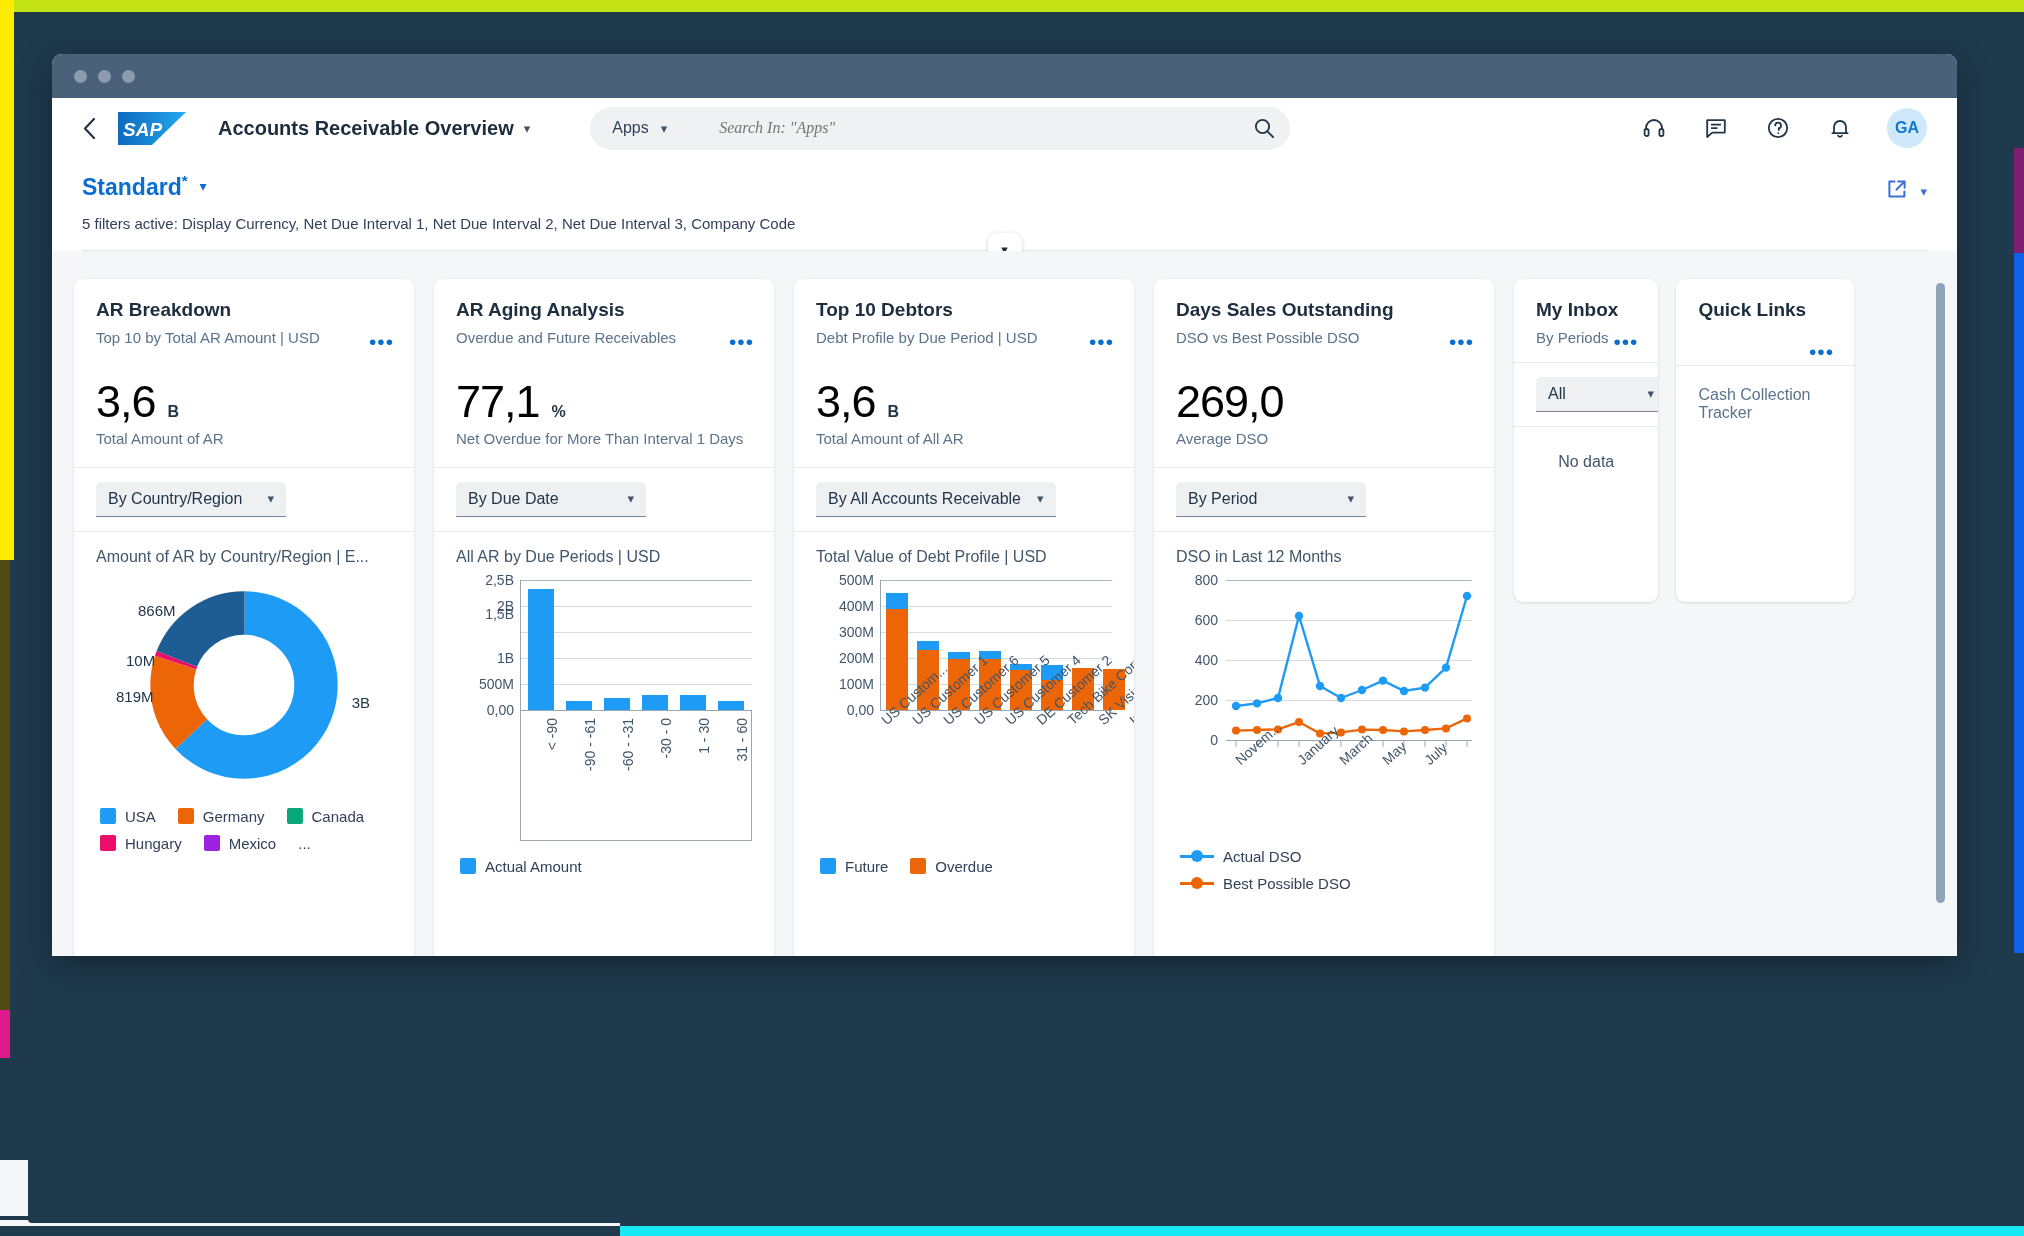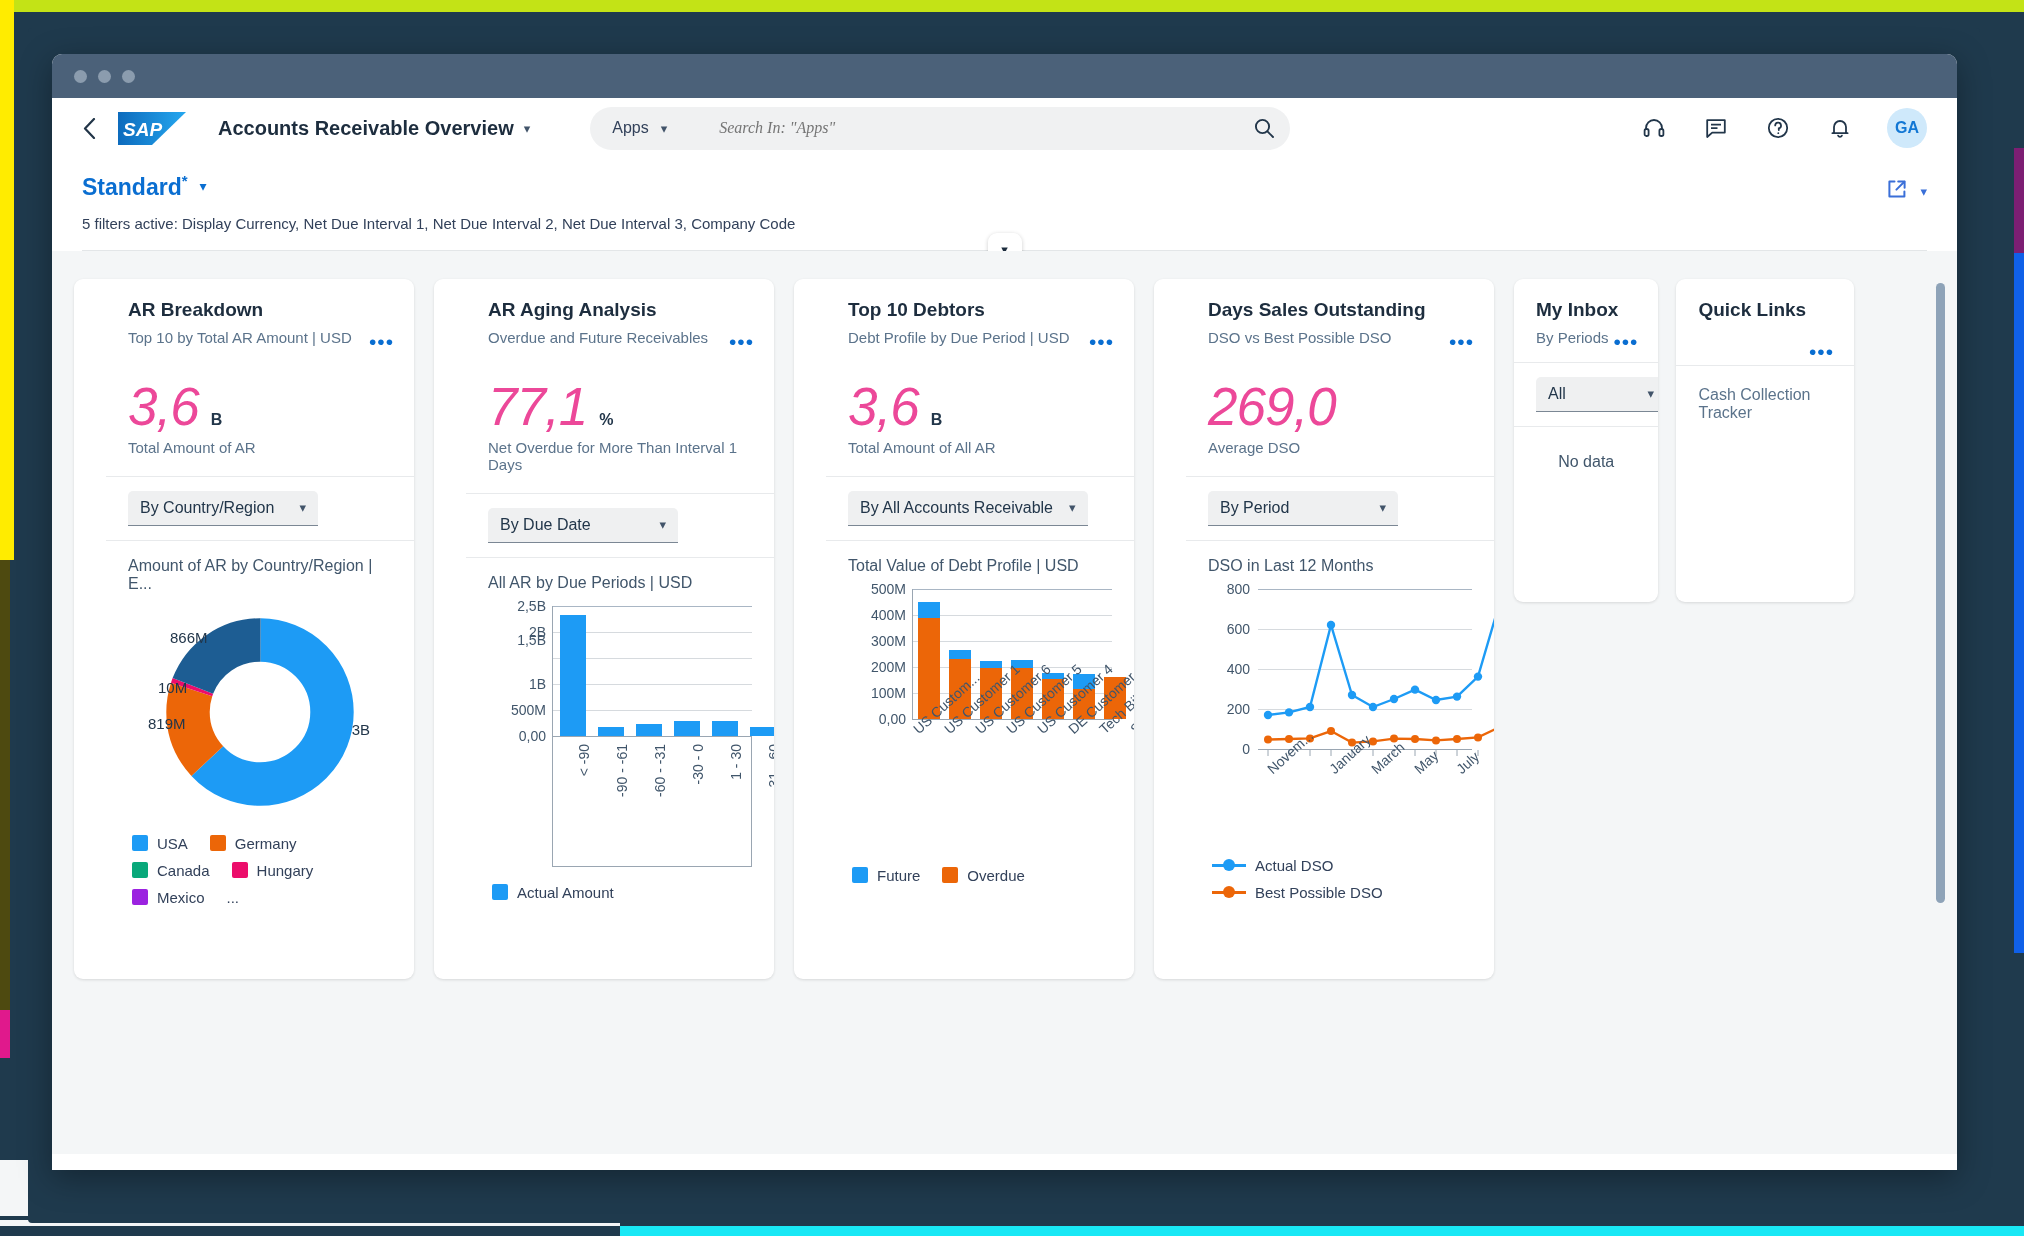--- a/index.html
+++ b/index.html
@@ -25,21 +25,21 @@
 
   .browser-shell {
     position:absolute; left:28px; top:28px;
     width: 1952px; height: 1195px;
     background:#1f3a4d; border-radius:4px;
   }
 
   
   .window {
     position:absolute; left:24px; top:26px;
-    width: 1905px; height: 1116px;
+    width: 1905px; height: 902px;
     border-radius: 10px 10px 0 0;
     overflow: hidden;
     background:#ffffff;
     box-shadow: 0 8px 32px rgba(0,0,0,.35);
   }
   .titlebar {
     height:44px; background:#4b6179; display:flex; align-items:center; padding-left:22px; gap:11px;
   }
   .dot { width:13px; height:13px; border-radius:50%; background:#8b9cae; }
 
@@ -109,33 +109,33 @@
     background:#f4f6f7; height:903px; padding: 28px 22px 0 22px; position:relative;
     display:flex; gap:20px; align-items:flex-start;
   }
   .scrollbar {
     position:absolute; right:12px; top:32px; width:9px; height:620px; background:#8ea3b8; border-radius:5px;
   }
 
   
   .card {
     width:340px; background:#fff; border-radius:9px; box-shadow:0 1px 3px rgba(0,0,0,.12);
-    overflow:hidden; flex:0 0 auto;padding-left:32px;
+    overflow:hidden; flex:0 0 auto;
   }
   .card.tall { height:700px; }
   .card-head { padding:20px 22px 16px 22px; position:relative; }
   .card-title { font-size:19px; font-weight:bold; color:#1d2d3e; }
   .card-sub { margin-top:8px; font-size:15px; color:#5b738b; }
   .dots {
     position:absolute; right:20px; top:52px; color:#0a6ed1; font-size:21px; letter-spacing:1px;
     cursor:pointer; line-height:1;
   }
   .kpi { padding: 14px 22px 20px 22px; }
   .kpi-row { display:flex; align-items:baseline; gap:12px; }
-  .kpi-val { font-size:53px; color:#ec4899; font-weight:300; letter-spacing:-1px;font-style:italic; }
+  .kpi-val { font-size:45px; color:#000000; font-weight:300; letter-spacing:-1px; }
   .kpi-unit { font-size:16px; font-weight:bold; color:#22364a; }
   .kpi-label { margin-top:2px; font-size:15px; color:#5b738b; }
   .card-sep { height:1px; background:#e8eaec; }
   .ddwrap { padding:14px 22px; }
   .dropdown {
     display:inline-flex; align-items:center; justify-content:space-between; gap:16px;
     background:#eff0f1; border-bottom:1.5px solid #7b8794; border-radius:5px 5px 0 0;
     padding:8px 12px; font-size:16px; color:#22364a; cursor:pointer; min-width:190px;
   }
   .chart-area { padding: 16px 22px 0 22px; }

